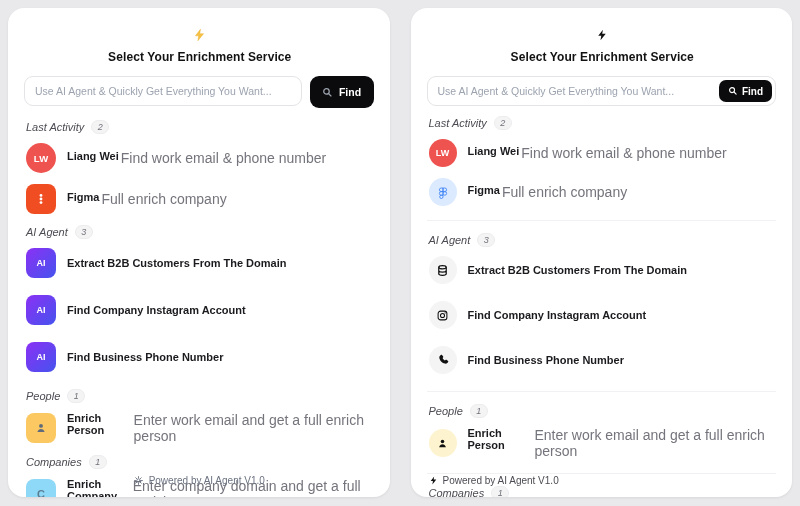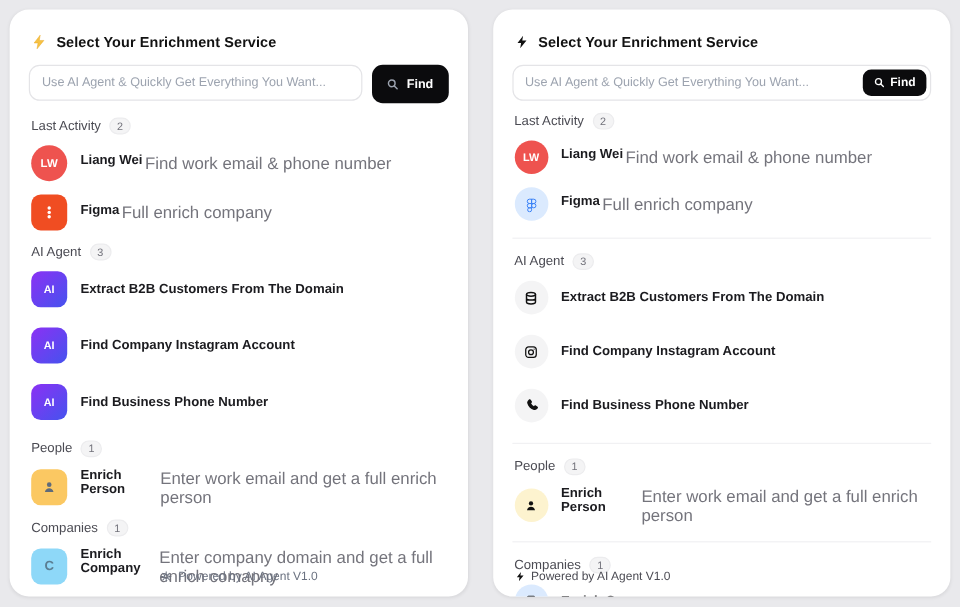--- a/index.html
+++ b/index.html
@@ -7,21 +7,21 @@
   .stage {
     width:800px; height:506px; background:#e9e9ec;
     display:flex; gap:21px; padding:8px 8px 9px 8px;
     font-family:"Liberation Sans", sans-serif;
   }
   .card {
     background:#ffffff; border-radius:16px; flex:1;
     box-shadow:0 1px 3px rgba(0,0,0,.07);
     padding:14px 16px 10px 16px; position:relative; overflow:hidden;
   }
-  .hdr { display:flex; align-items:center; gap:8px; margin:6px 0 12px 2px; }
+  .hdr { display:flex; align-items:center; gap:8px; margin:6px 0 12px 2px;flex-direction:column; }
   .hdr-title { font-size:12px; font-weight:700; color:#121212; letter-spacing:.1px; }
   
   .search-l { display:flex; gap:8px; margin-bottom:12px; }
   .input-l {
     flex:1; height:30px; border:1px solid #e4e4e7; border-radius:9px;
     padding:0 10px; font-size:10.5px; color:#303030; outline:none;
     font-family:"Liberation Sans", sans-serif; background:#fff;
   }
   .input-l::placeholder, .input-r::placeholder { color:#9ca3af; }
   .find-l {
@@ -36,21 +36,21 @@
     width:100%; height:30px; border:1px solid #e4e4e7; border-radius:9px;
     padding:0 70px 0 10px; font-size:10.5px; color:#303030; outline:none;
     font-family:"Liberation Sans", sans-serif; background:#fff;
   }
   .find-r {
     position:absolute; right:4px; top:4px; height:22px; background:#0b0b0d;
     color:#fff; border:none; border-radius:7px; padding:0 9px; display:flex;
     align-items:center; gap:4px; font-size:10px; font-weight:700; cursor:pointer;
     font-family:"Liberation Sans", sans-serif;
   }
-  .sec { display:flex; align-items:center; gap:7px; margin:10px 0 9px 2px; }
+  .sec { display:flex; align-items:center; gap:7px; margin:10px 0 9px 2px;font-style:italic; }
   .sec-label { font-size:11px; color:#4b4b53; }
   .badge {
     background:#f4f4f5; border:1px solid #ececee; color:#71717a;
     border-radius:999px; font-size:9px; height:14px; min-width:18px;
     padding:0 5px; display:flex; align-items:center; justify-content:center;
   }
   .row { display:flex; align-items:center; gap:11px; margin:0 0 11px 2px; cursor:pointer; }
   .row.tall { align-items:center; }
   .row-txt { display:flex; gap:2px; }
   .row-title { font-size:11px; font-weight:700; color:#1b1b1f; }

